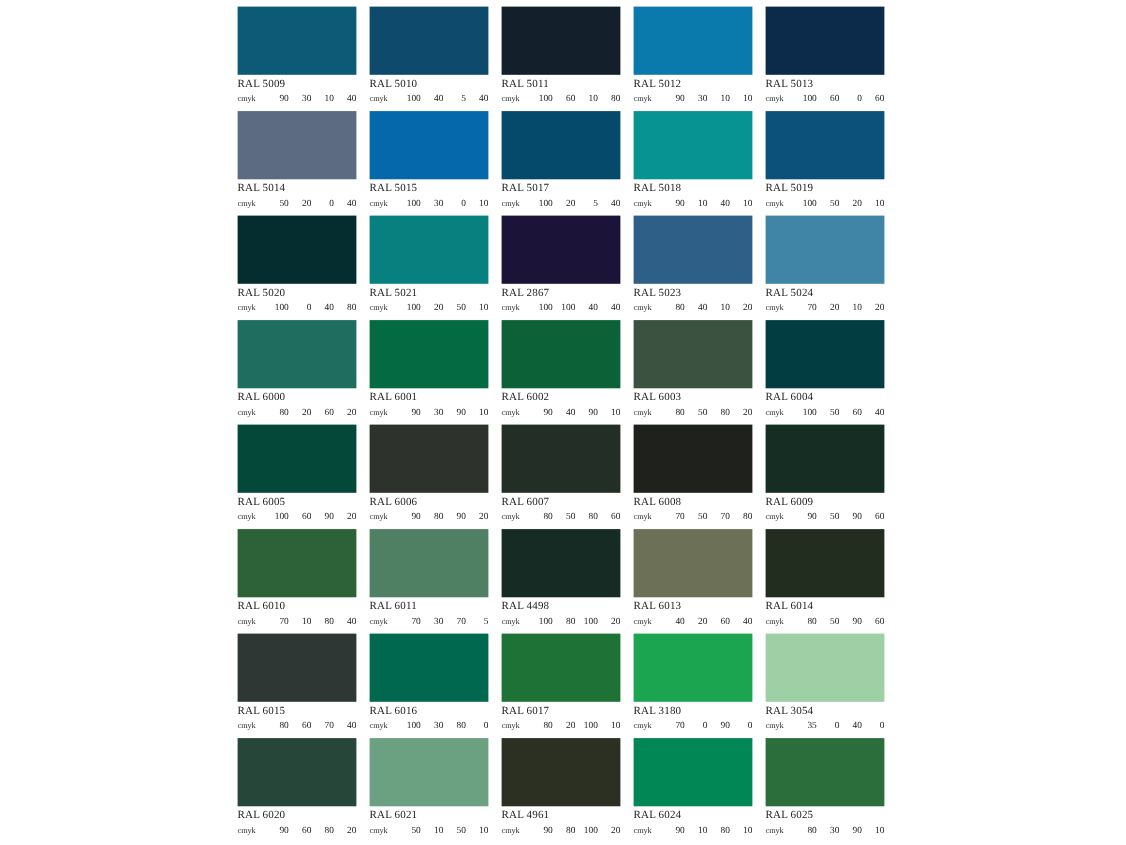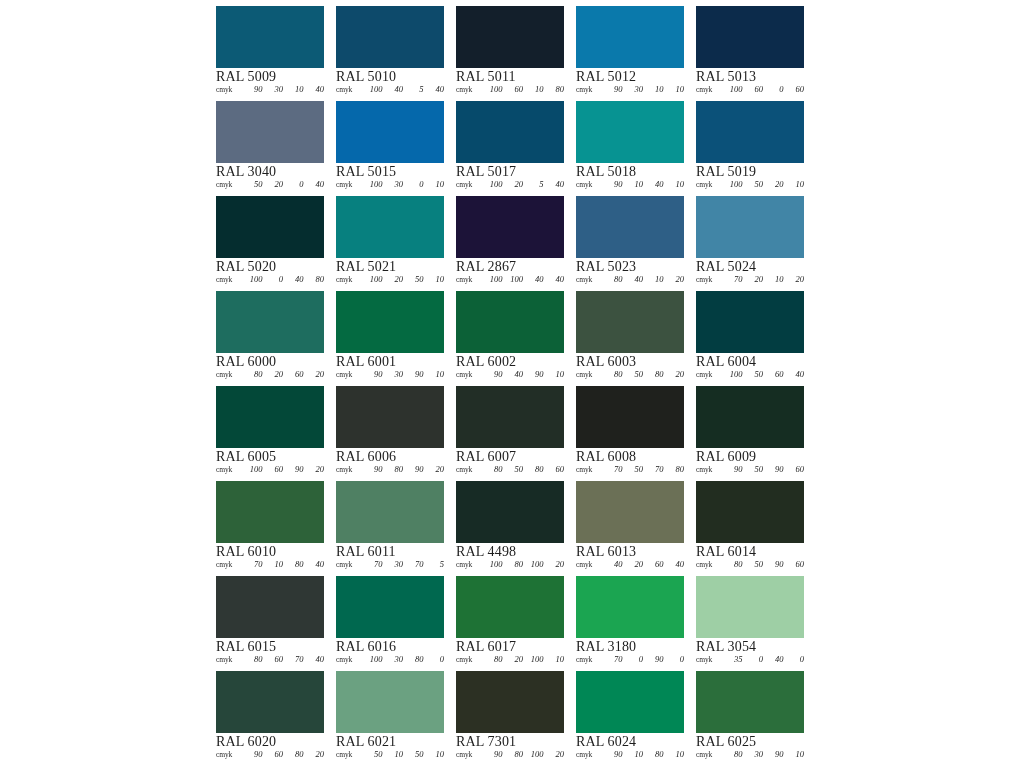--- a/index.html
+++ b/index.html
@@ -42,21 +42,21 @@
   }
 
   .swatch-chip {
     width: 108px;
     height: 62px;
     display: block;
   }
 
   .swatch-name {
     font-family: "Liberation Serif", serif;
-    font-size: 14px;
+    font-size: 10px;
     line-height: 13px;
     color: #1d1d1d;
     letter-spacing: 0.15px;
     padding-top: 2px;
     white-space: nowrap;
   }
 
   .swatch-cmyk {
     display: flex;
     align-items: flex-end;
@@ -72,21 +72,20 @@
     font-size: 7.5px;
     letter-spacing: -0.1px;
     color: #2a2a2a;
     width: 26px;
     flex: 0 0 26px;
   }
 
   .cmyk-vals {
     display: flex;
     flex: 1 1 auto;
-    font-style: italic;
   }
 
   .cmyk-val {
     flex: 1 1 0;
     text-align: right;
     font-size: 8.5px;
     color: #1d1d1d;
   }
 </style>
 </head>
@@ -154,21 +153,21 @@
           <span class="cmyk-vals">
             <span class="cmyk-val">100</span>
             <span class="cmyk-val">60</span>
             <span class="cmyk-val">0</span>
             <span class="cmyk-val">60</span>
           </span>
         </div>
       </div>
       <div class="swatch-cell">
         <div class="swatch-chip" style="background-color: rgb(92, 107, 129);"></div>
-        <div class="swatch-name">RAL 3040</div>
+        <div class="swatch-name">RAL 5014</div>
         <div class="swatch-cmyk">
           <span class="cmyk-label">cmyk</span>
           <span class="cmyk-vals">
             <span class="cmyk-val">50</span>
             <span class="cmyk-val">20</span>
             <span class="cmyk-val">0</span>
             <span class="cmyk-val">40</span>
           </span>
         </div>
       </div>
@@ -570,21 +569,21 @@
           <span class="cmyk-vals">
             <span class="cmyk-val">50</span>
             <span class="cmyk-val">10</span>
             <span class="cmyk-val">50</span>
             <span class="cmyk-val">10</span>
           </span>
         </div>
       </div>
       <div class="swatch-cell">
         <div class="swatch-chip" style="background-color: rgb(44, 48, 35);"></div>
-        <div class="swatch-name">RAL 7301</div>
+        <div class="swatch-name">RAL 4961</div>
         <div class="swatch-cmyk">
           <span class="cmyk-label">cmyk</span>
           <span class="cmyk-vals">
             <span class="cmyk-val">90</span>
             <span class="cmyk-val">80</span>
             <span class="cmyk-val">100</span>
             <span class="cmyk-val">20</span>
           </span>
         </div>
       </div>

